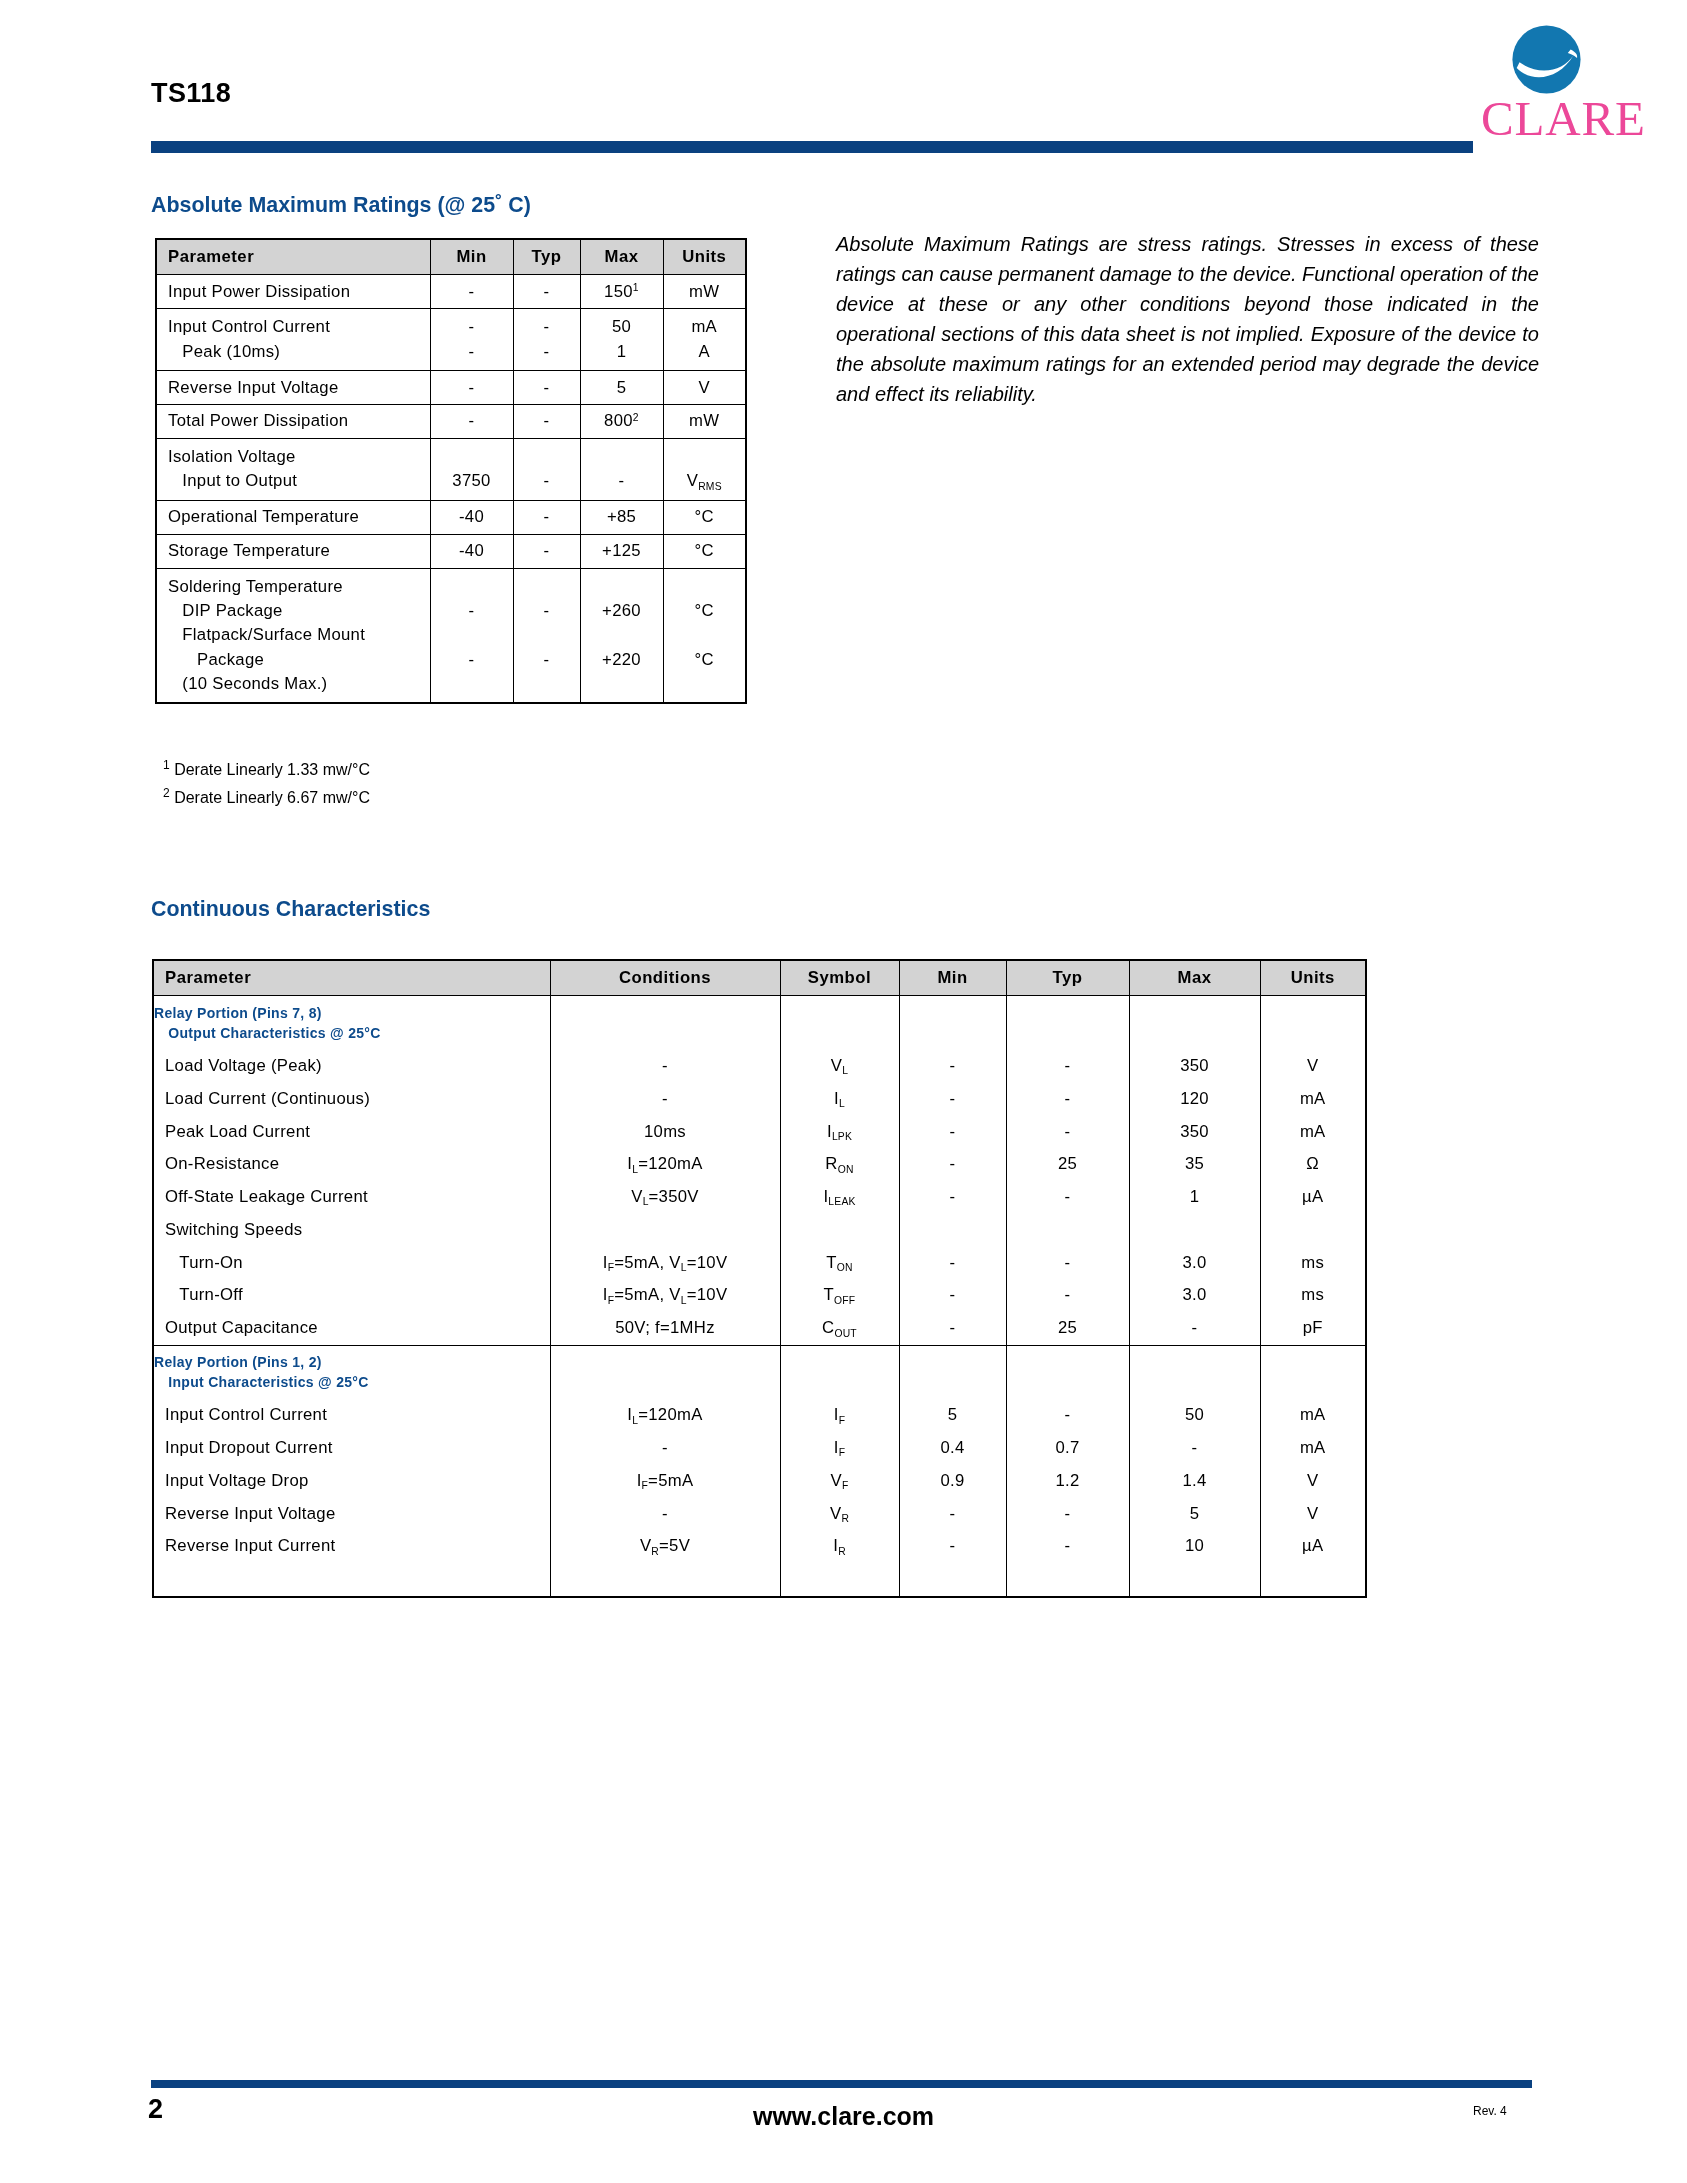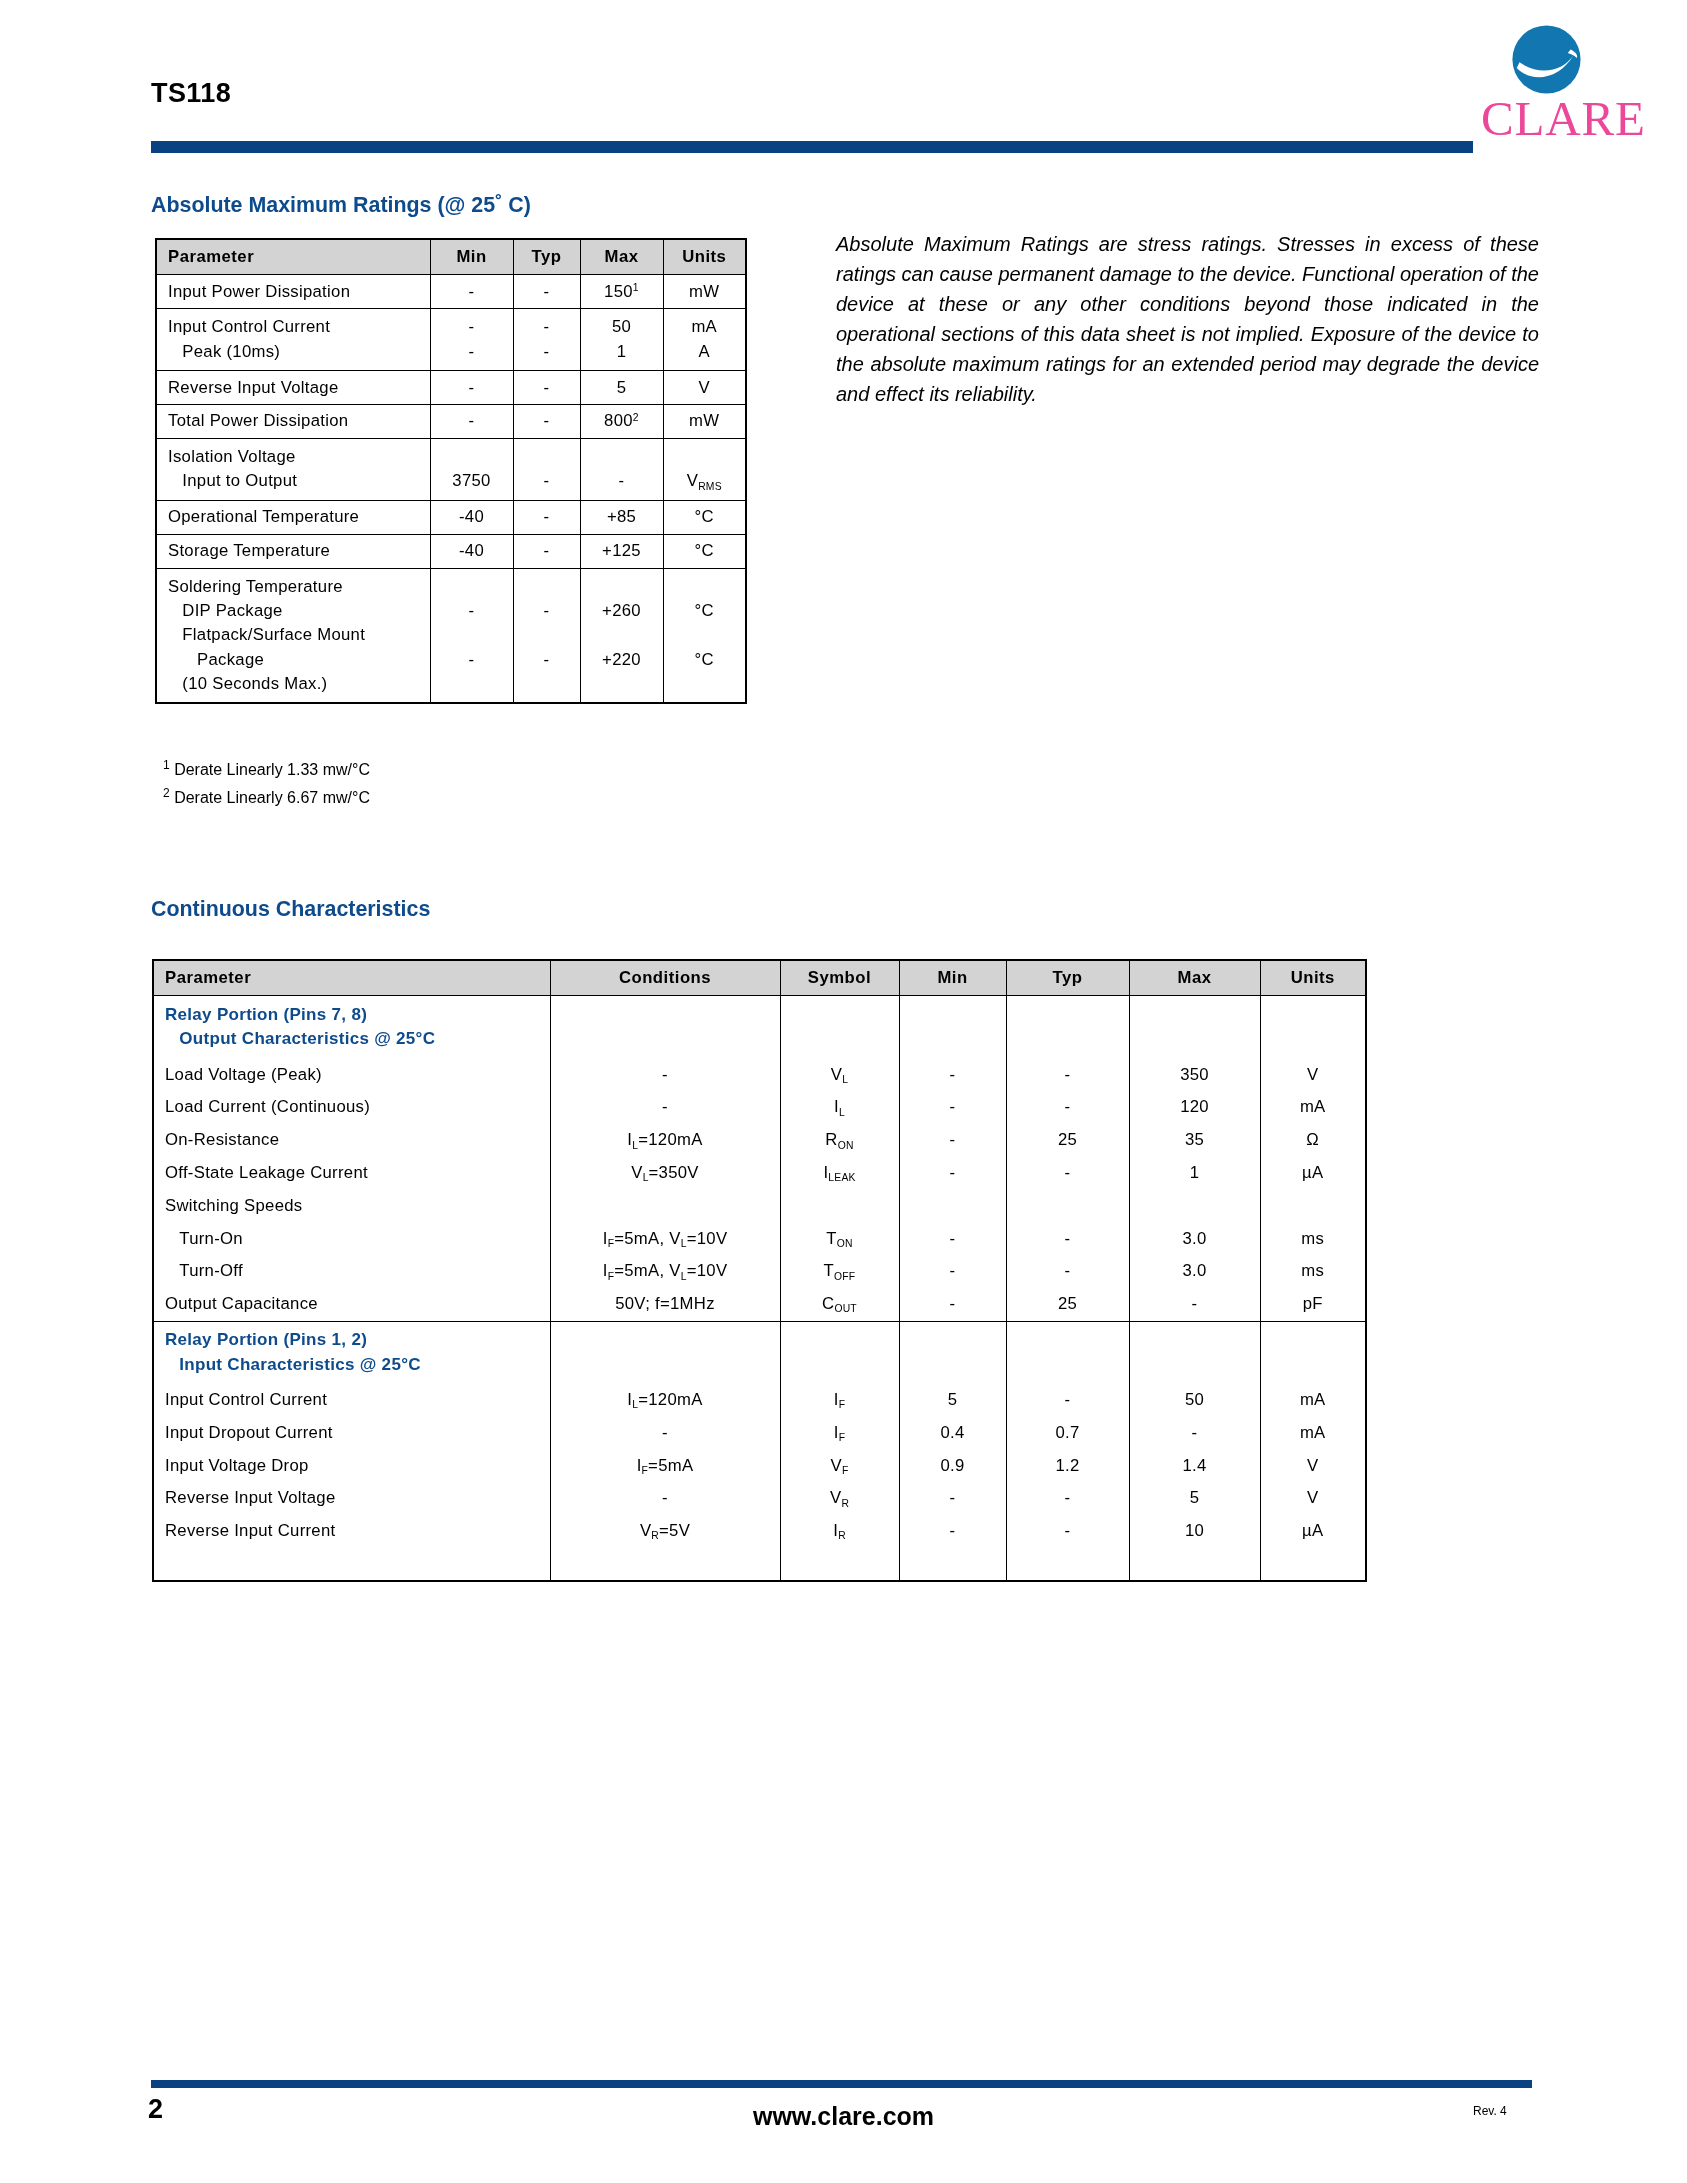--- a/index.html
+++ b/index.html
@@ -104,22 +104,22 @@
   
   #tbl-ec { left:152px; top:951px; width:1213px; }
   #tbl-ec col.e0 { width:397px; }
   #tbl-ec col.e1 { width:230px; }
   #tbl-ec col.e2 { width:119px; }
   #tbl-ec col.e3 { width:107px; }
   #tbl-ec col.e4 { width:123px; }
   #tbl-ec col.e5 { width:131px; }
   #tbl-ec col.e6 { width:106px; }
   #tbl-ec td.sect {
-    text-align:left; padding-left:11px;
-    color:#0d4b8c; font-weight:bold; font-size:17px;
+    text-align:left; padding-left:0;
+    color:#0d4b8c; font-weight:bold; font-size:14px;
   }
   .nb-t { border-top:none !important; }
   .nb-b { border-bottom:none !important; }
 
   
   .footer-rule {
     position:absolute; left:151px; top:2080px;
     width:1381px; height:8px; background:#0a4180;
   }
   .footer-page {
@@ -361,20 +361,29 @@
       <tr>
         <td class="p nb-t nb-b">Load Current (Continuous)</td>
         <td class="nb-t nb-b">-</td>
         <td class="nb-t nb-b">I<sub>L</sub></td>
         <td class="nb-t nb-b">-</td>
         <td class="nb-t nb-b">-</td>
         <td class="nb-t nb-b">120</td>
         <td class="nb-t nb-b">mA</td>
       </tr>
       <tr>
+        <td class="p nb-t nb-b">Peak Load Current</td>
+        <td class="nb-t nb-b">10ms</td>
+        <td class="nb-t nb-b">I<sub>LPK</sub></td>
+        <td class="nb-t nb-b">-</td>
+        <td class="nb-t nb-b">-</td>
+        <td class="nb-t nb-b">350</td>
+        <td class="nb-t nb-b">mA</td>
+      </tr>
+      <tr>
         <td class="p nb-t nb-b">On-Resistance</td>
         <td class="nb-t nb-b">I<sub>L</sub>=120mA</td>
         <td class="nb-t nb-b">R<sub>ON</sub></td>
         <td class="nb-t nb-b">-</td>
         <td class="nb-t nb-b">25</td>
         <td class="nb-t nb-b">35</td>
         <td class="nb-t nb-b">Ω</td>
       </tr>
       <tr>
         <td class="p nb-t nb-b">Off-State Leakage Current</td>

